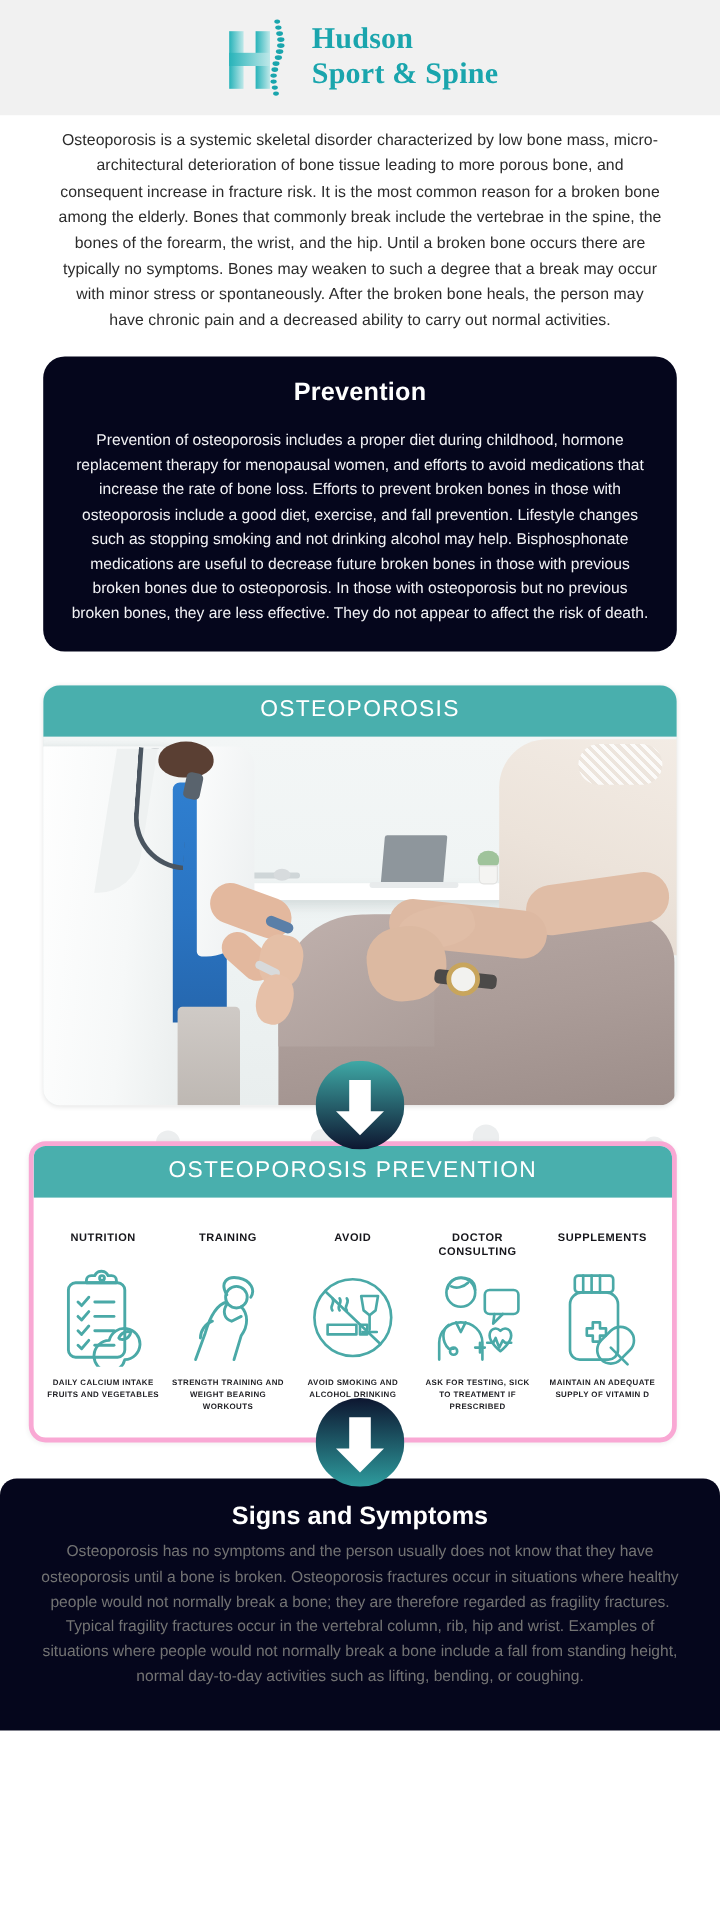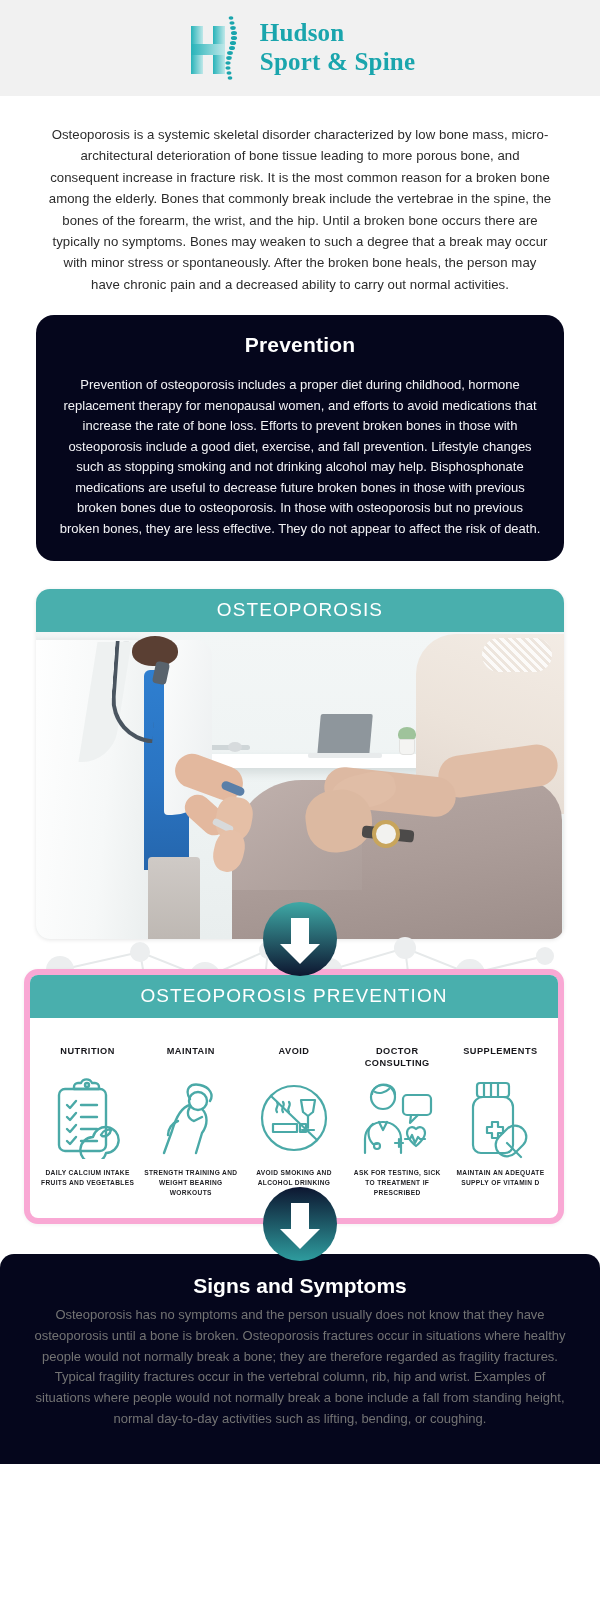--- a/index.html
+++ b/index.html
@@ -26,21 +26,21 @@
     font-family:"Liberation Serif", serif;
     font-weight:bold;
     font-size:25px;
     line-height:1.15;
     color:#1aa5ad;
     letter-spacing:.2px;
   }
 
   
   .intro {
-    padding:28px 48px 6px 48px;
+    padding:10px 48px 6px 48px;
     text-align:center;
     font-size:13.2px;
     line-height:1.62;
     color:#2c2c2c;
     letter-spacing:.05px;
   }
 
   
   .dark-card {
     margin:14px 36px 0 36px;
@@ -241,21 +241,21 @@
   .molecules {
     position:absolute; left:0; width:600px; pointer-events:none; z-index:0;
   }
 
   
   .prev-panel {
     position:relative;
     margin:30px 36px 0 24px;
     border-radius:14px;
     background:#ffffff;
-    border:6px solid #f9a8d4;
+    border:4px solid #f9a8d4;
     overflow:hidden;
     z-index:2;
     box-shadow:0 1px 4px rgba(0,0,0,.06);
   }
   .prev-grid {
     display:flex;
     padding:28px 6px 20px 6px;
   }
   .prev-col {
     flex:1;
@@ -435,21 +435,21 @@
           <path d="M14 64 l3 3 l6-7"></path>
             <path d="M28 64 h16"></path>
           <path d="M40 60 a13 13 0 1 0 13 16 a13 13 0 1 0 -13 -16z"></path>
           <path d="M48 58 c2-5 7-6 10-5 c-1 5-5 7-9 6z"></path>
         </svg>
       </div>
       <div class="prev-cap">DAILY CALCIUM INTAKE FRUITS AND VEGETABLES</div>
     </div>
 
     <div class="prev-col">
-      <div class="prev-title">MAINTAIN</div>
+      <div class="prev-title">TRAINING</div>
       <div class="prev-icon">
         <svg width="70" height="82" viewBox="0 0 70 82" fill="none" stroke="#4aa9a7" stroke-width="2.4" stroke-linecap="round" stroke-linejoin="round">
           <circle cx="42" cy="24" r="9"></circle>
           <path d="M34 22 C28 12 34 6 44 8 C54 10 58 18 54 24"></path>
           <path d="M34 28 C26 30 20 40 16 54 L8 76"></path>
           <path d="M46 32 C52 38 52 48 46 56 L40 76"></path>
           <path d="M34 30 C30 36 32 42 38 44 L46 40"></path>
           <path d="M22 44 C16 46 12 52 12 58"></path>
         </svg>
       </div>

